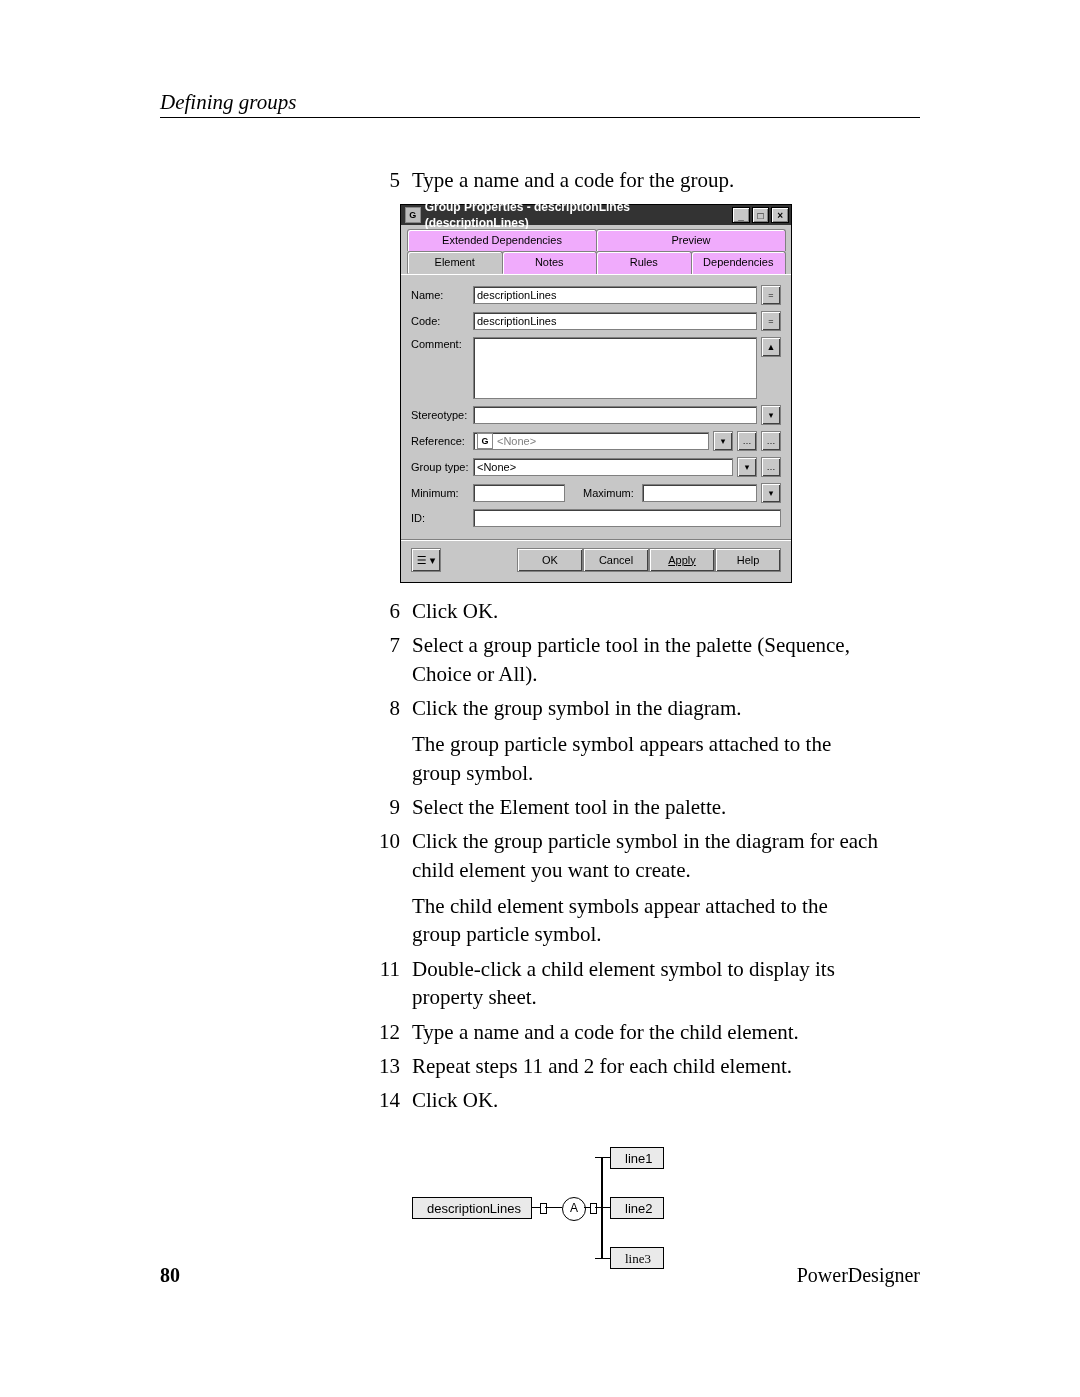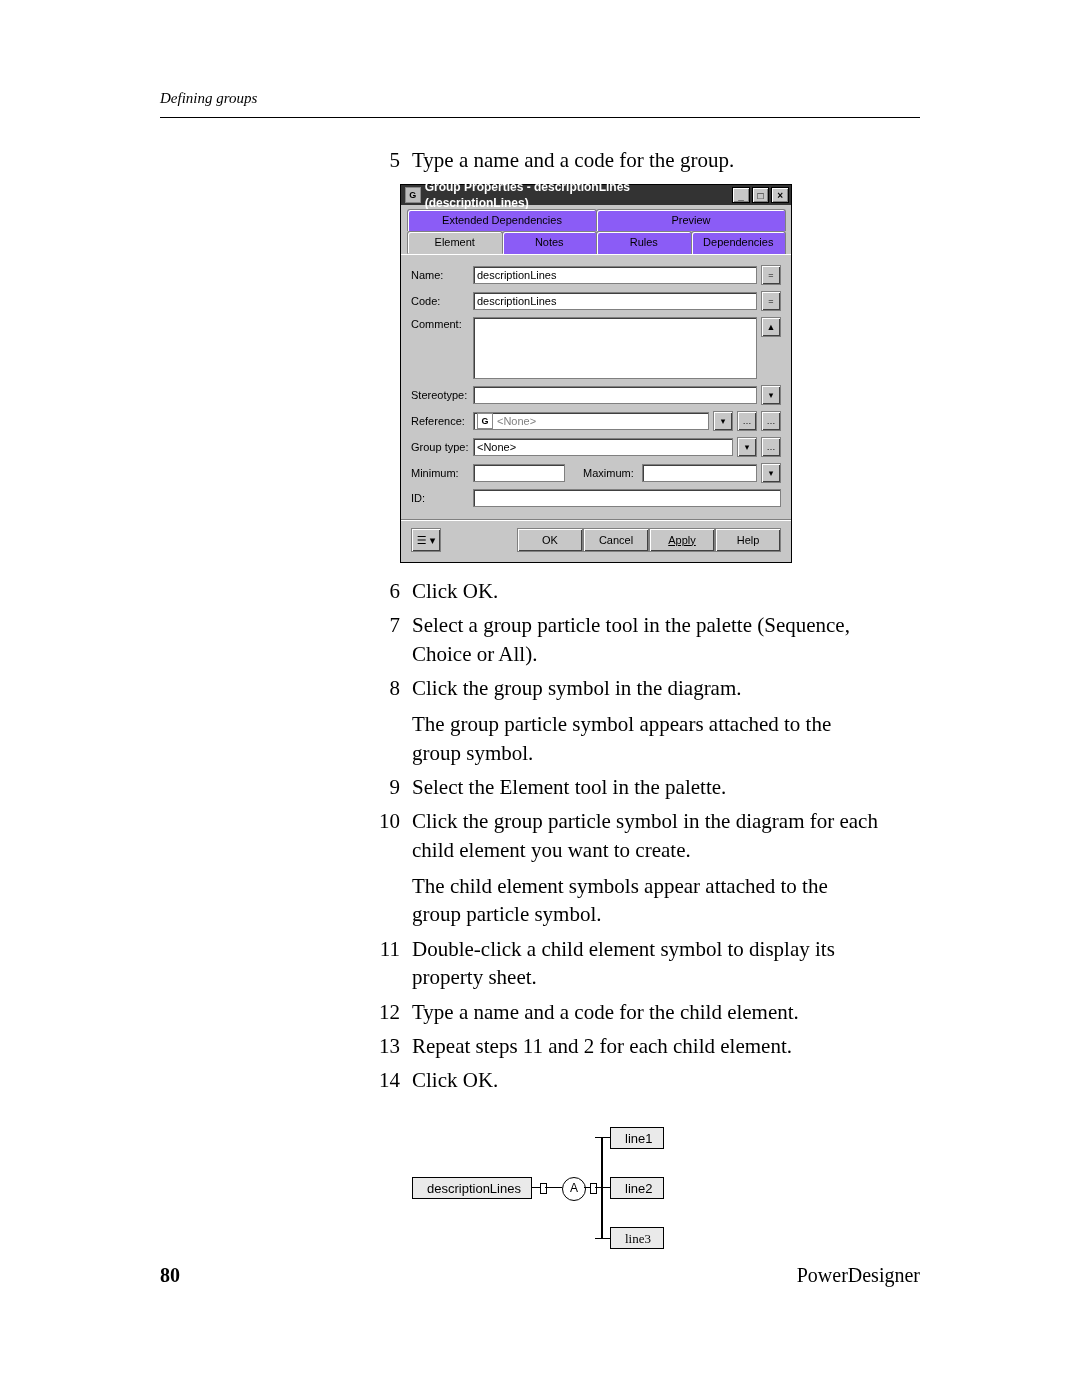--- a/index.html
+++ b/index.html
@@ -12,24 +12,24 @@
     height: 1397px;
     position: relative;
     box-sizing: border-box;
   }
   .page {
     padding: 90px 160px 40px 160px;
     box-sizing: border-box;
   }
   .running-head {
     font-style: italic;
-    font-size: 15px;
+    font-size: 21px;
     border-bottom: 1.5px solid #000;
-    padding-bottom: 10px;
-    margin-bottom: 28px;
+    padding-bottom: 2px;
+    margin-bottom: 48px;
   }
   .steps {
     margin-left: 200px;
     margin-right: 40px;
     font-size: 21px;
     line-height: 1.35;
   }
   .step {
     display: flex;
     margin-bottom: 6px;
@@ -95,21 +95,21 @@
     padding-top: 4px;
     background: #c7c7c7;
   }
   .tabrow { display:flex; width:100%; padding:0 6px; }
   .tab {
     flex: 1 1 0;
     border: 1px solid #808080;
     border-bottom: none;
     border-top-left-radius: 3px;
     border-top-right-radius: 3px;
-    background: #8b5cf6;
+    background: #f0abfc;
     text-align: center;
     padding: 3px 4px;
     margin-right: -1px;
     box-shadow: inset 1px 1px 0 #fff;
     font-size: 11px;
     position: relative;
   }
   .tab.active {
     background: #c7c7c7;
     z-index: 2;

